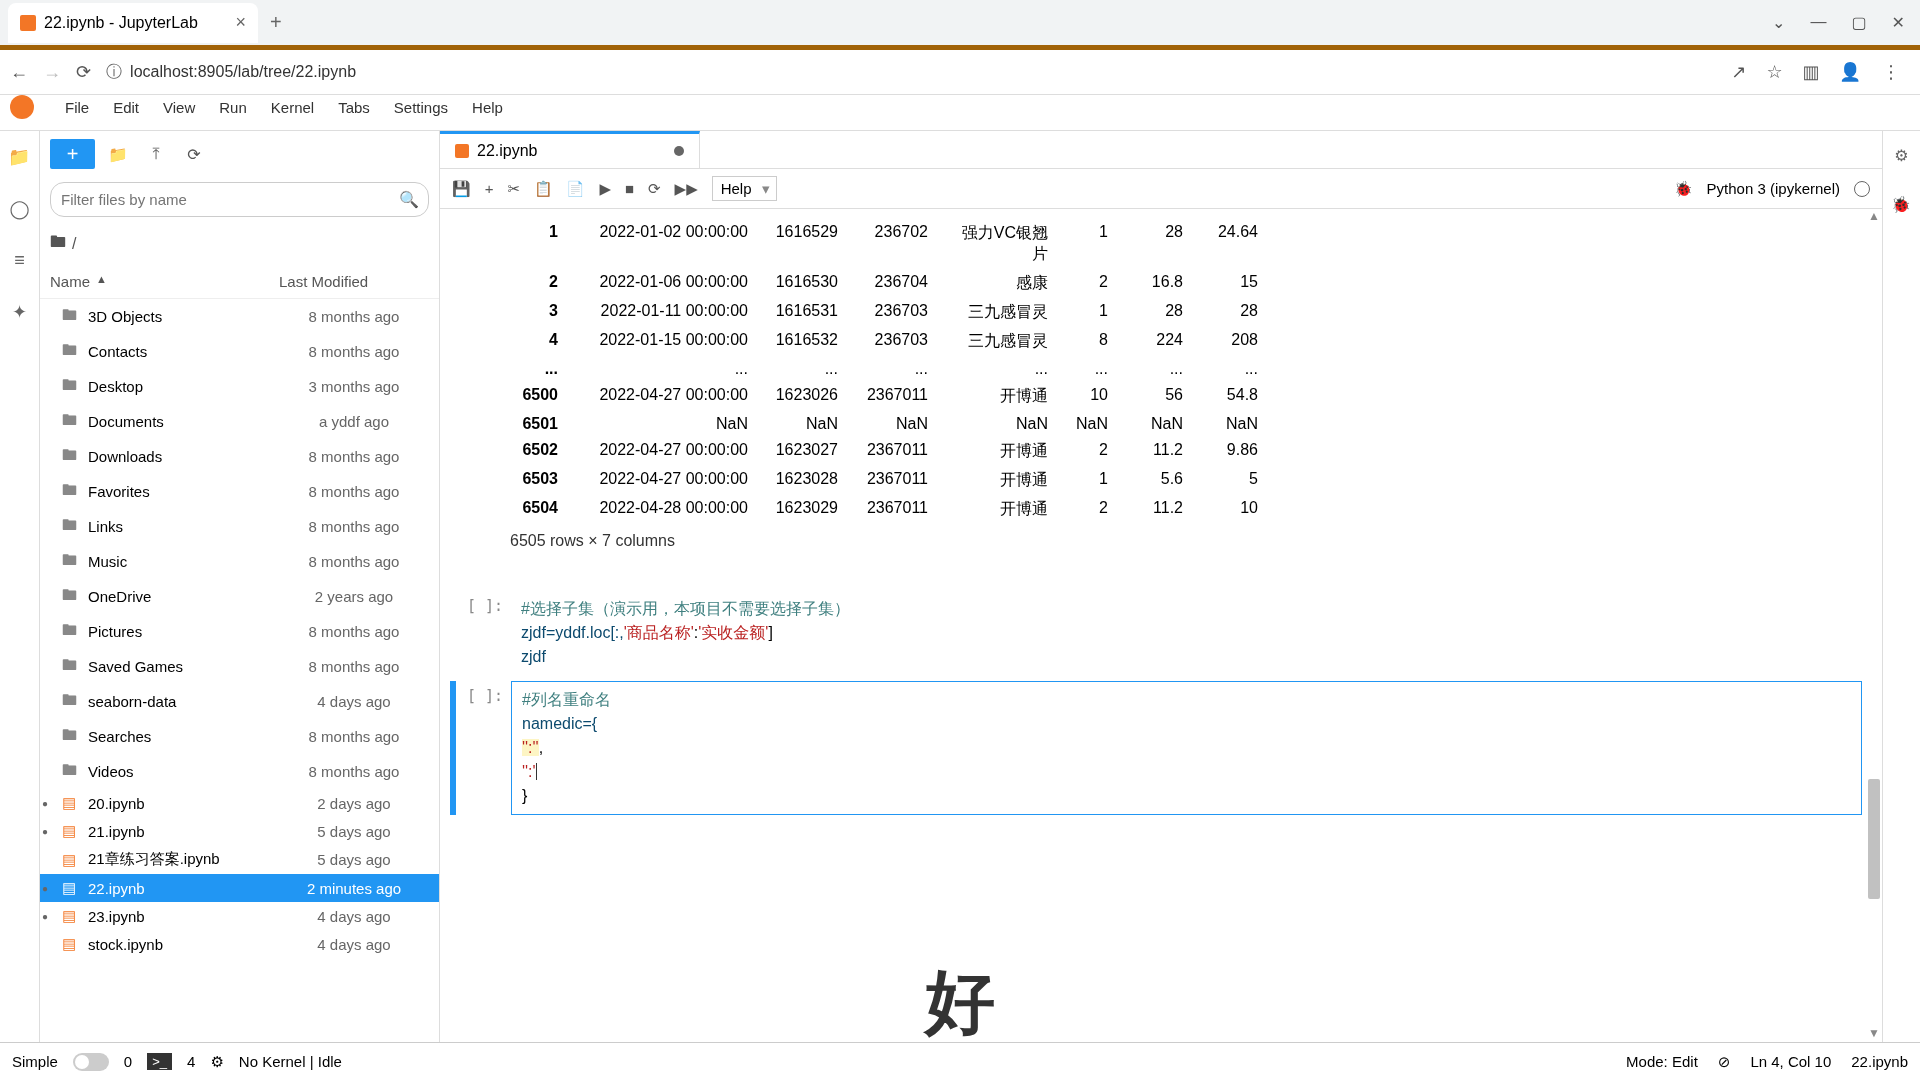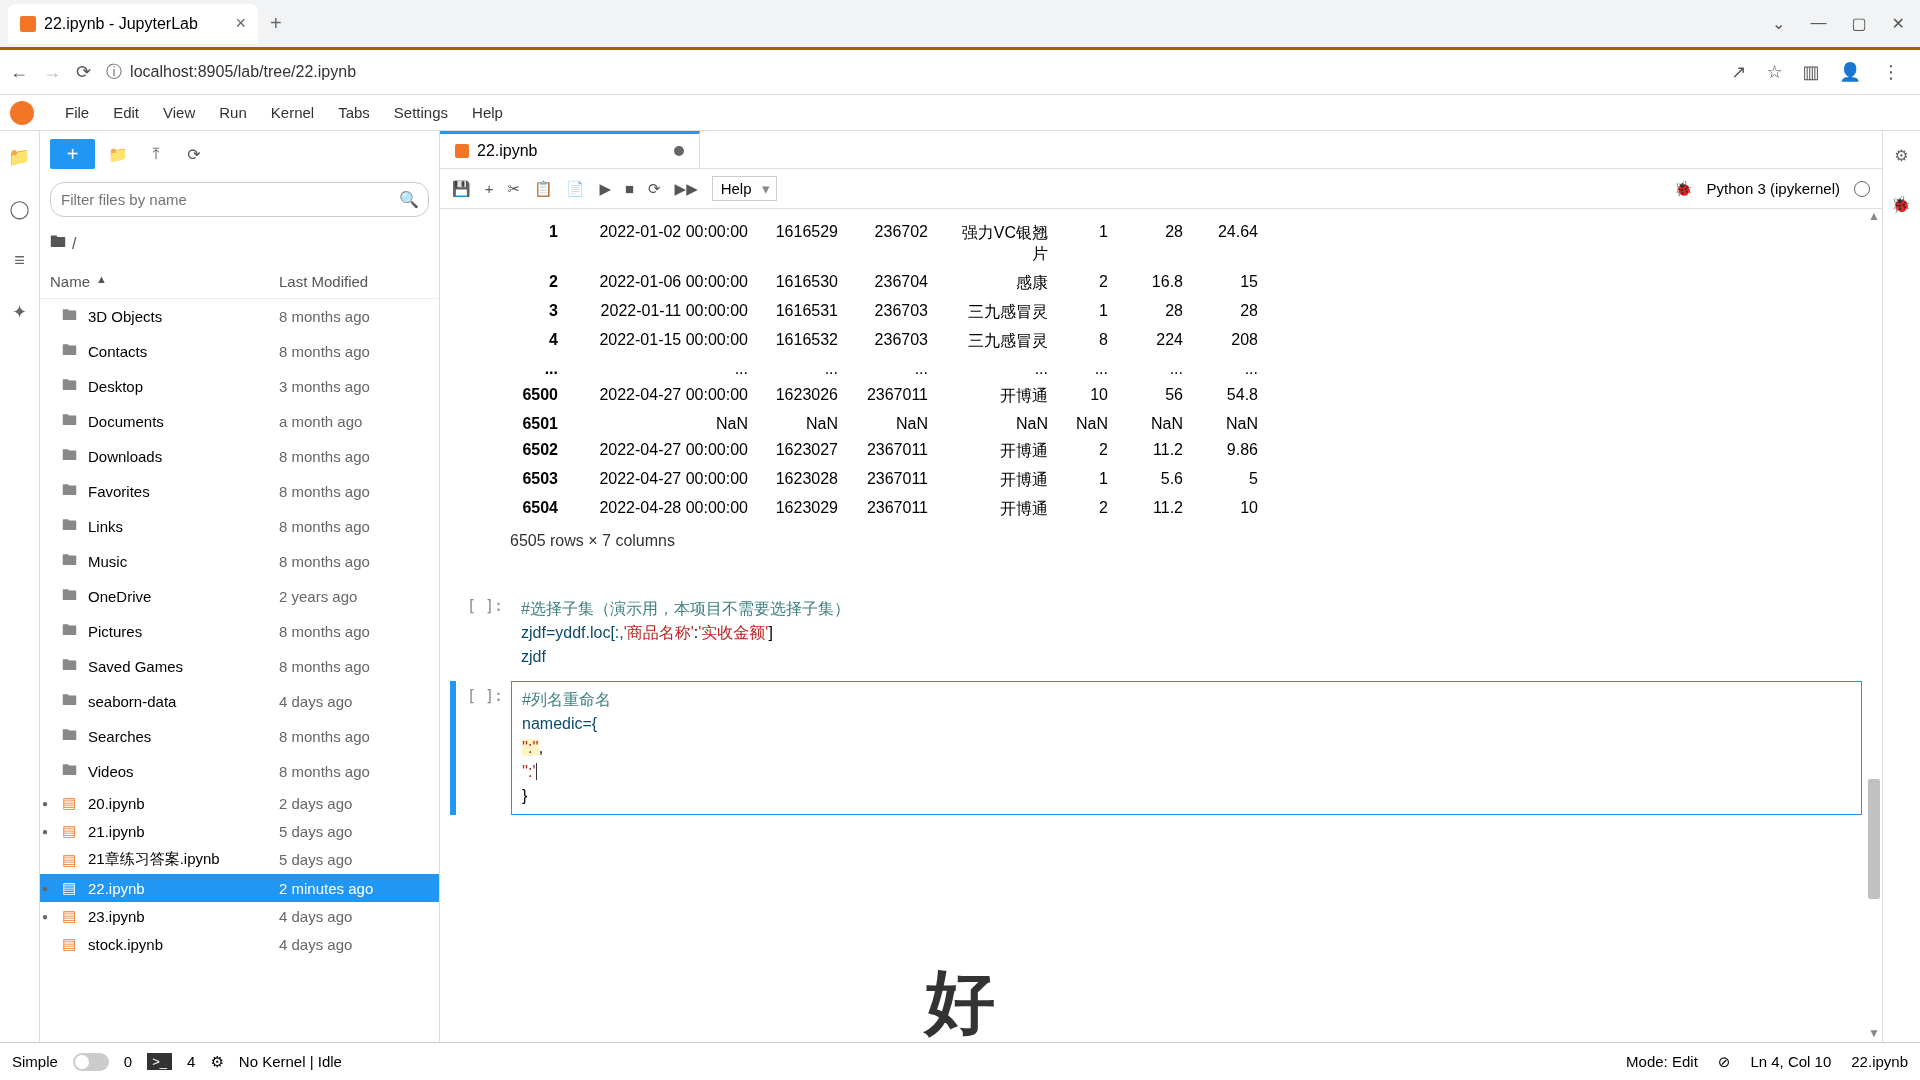--- a/index.html
+++ b/index.html
@@ -1,29 +1,29 @@
 <!DOCTYPE html>
 <html><head>
 <meta charset="utf-8">
 <style>
 *{margin:0;padding:0;box-sizing:border-box;font-family:Arial,sans-serif}
 body{width:1920px;height:1080px;overflow:hidden;background:#fff;transform-origin:top left}
-.browser-chrome{height:50px;background:#f1f3f4;display:flex;align-items:center;border-bottom:3px solid #a16207}
+.browser-chrome{height:50px;background:#f1f3f4;display:flex;align-items:center;border-bottom:5px solid #a16207}
 .tab{display:flex;align-items:center;background:#fff;height:40px;padding:0 12px;border-radius:8px 8px 0 0;margin-left:8px;min-width:250px;position:relative}
 .tab-icon{width:16px;height:16px;background:#f37626;border-radius:2px;margin-right:8px}
 .tab-close{margin-left:auto;font-size:18px;color:#666;cursor:pointer}
 .new-tab{margin-left:12px;font-size:20px;color:#666}
 .browser-controls{margin-left:auto;display:flex;gap:25px;padding-right:15px;color:#555}
 .addr-bar{height:45px;display:flex;align-items:center;padding:0 10px;gap:15px;border-bottom:1px solid #ddd}
 .addr-btn{font-size:18px;color:#555}
 .url-box{flex:1;display:flex;align-items:center;gap:8px;font-size:16px;color:#333}
 .url-icon{color:#666}
 .addr-right{display:flex;gap:20px;padding-right:10px;color:#555;font-size:18px}
 .app{display:flex;flex-direction:column;height:calc(100% - 95px)}
-.menubar{height:35px;display:flex;align-items:center;padding:0 10px;gap:4px}
+.menubar{height:35px;display:flex;padding:0 10px;gap:4px}
 .jp-logo{width:24px;height:24px;background:#f37626;border-radius:50%;margin-right:15px}
 .menu-item{padding:4px 12px;font-size:15px;color:#333}
 .main-area{flex:1;display:flex;position:relative;border-top:1px solid #ddd}
 .left-rail{width:40px;background:#fff;display:flex;flex-direction:column;align-items:center;padding-top:15px;gap:30px;border-right:1px solid #ddd}
 .rail-icon{font-size:18px;color:#666}
 .sidebar{width:400px;border-right:1px solid #ddd;display:flex;flex-direction:column}
 .sb-toolbar{display:flex;align-items:center;padding:8px 10px;gap:8px}
 .sb-new{background:#2196f3;color:#fff;width:45px;height:30px;display:flex;align-items:center;justify-content:center;border-radius:2px;font-size:20px}
 .sb-tbtn{width:30px;text-align:center;color:#555}
 .sb-filter{margin:5px 10px;position:relative}
@@ -34,21 +34,21 @@
 .sb-name{flex:1;display:flex;align-items:flex-start;gap:6px}
 .sb-mod{width:150px;text-align:left}
 .file-list{flex:1;overflow-y:auto}
 .file-row{display:flex;align-items:center;padding:5px 10px;font-size:15px;position:relative}
 .file-row.selected{background:#2196f3;color:#fff}
 .file-row .dot{position:absolute;left:2px;font-size:10px;color:#666}
 .file-row .ficon{width:16px;margin-left:12px;margin-right:10px;color:#888}
 .file-row .ficon.nb{color:#f37626}
 .file-row.selected .ficon{color:#fff}
 .file-row .fname{flex:1}
-.file-row .fmod{width:150px;text-align:left;color:#666}
+.file-row .fmod{width:150px;text-align:center;color:#666}
 .file-row.selected .fmod{color:#fff}
 .content{flex:1;display:flex;flex-direction:column;position:relative}
 .nb-tabs{height:38px;display:flex;border-bottom:1px solid #ddd}
 .nb-tab{display:flex;align-items:center;padding:0 15px;border-right:1px solid #ddd;border-top:3px solid #2196f3;background:#fff;min-width:260px}
 .nb-tab-icon{width:14px;height:14px;background:#f37626;border-radius:2px;margin-right:8px}
 .nb-tab-dirty{margin-left:auto;width:10px;height:10px;background:#666;border-radius:50%}
 .nb-toolbar{height:40px;display:flex;align-items:center;padding:0 12px;gap:14px;border-bottom:1px solid #ddd}
 .tb-btn{color:#555;font-size:15px}
 .tb-sel{border:1px solid #ccc;padding:3px 24px 3px 8px;font-size:15px;position:relative}
 .tb-sel:after{content:"▾";position:absolute;right:6px;color:#888}
@@ -182,21 +182,21 @@
             <span class="fmod">8 months ago</span>
           </div>
           <div class="file-row">
             <span class="ficon ">🖿</span>
             <span class="fname">Desktop</span>
             <span class="fmod">3 months ago</span>
           </div>
           <div class="file-row">
             <span class="ficon ">🖿</span>
             <span class="fname">Documents</span>
-            <span class="fmod">a month ago</span>
+            <span class="fmod">a yddf ago</span>
           </div>
           <div class="file-row">
             <span class="ficon ">🖿</span>
             <span class="fname">Downloads</span>
             <span class="fmod">8 months ago</span>
           </div>
           <div class="file-row">
             <span class="ficon ">🖿</span>
             <span class="fname">Favorites</span>
             <span class="fmod">8 months ago</span>

